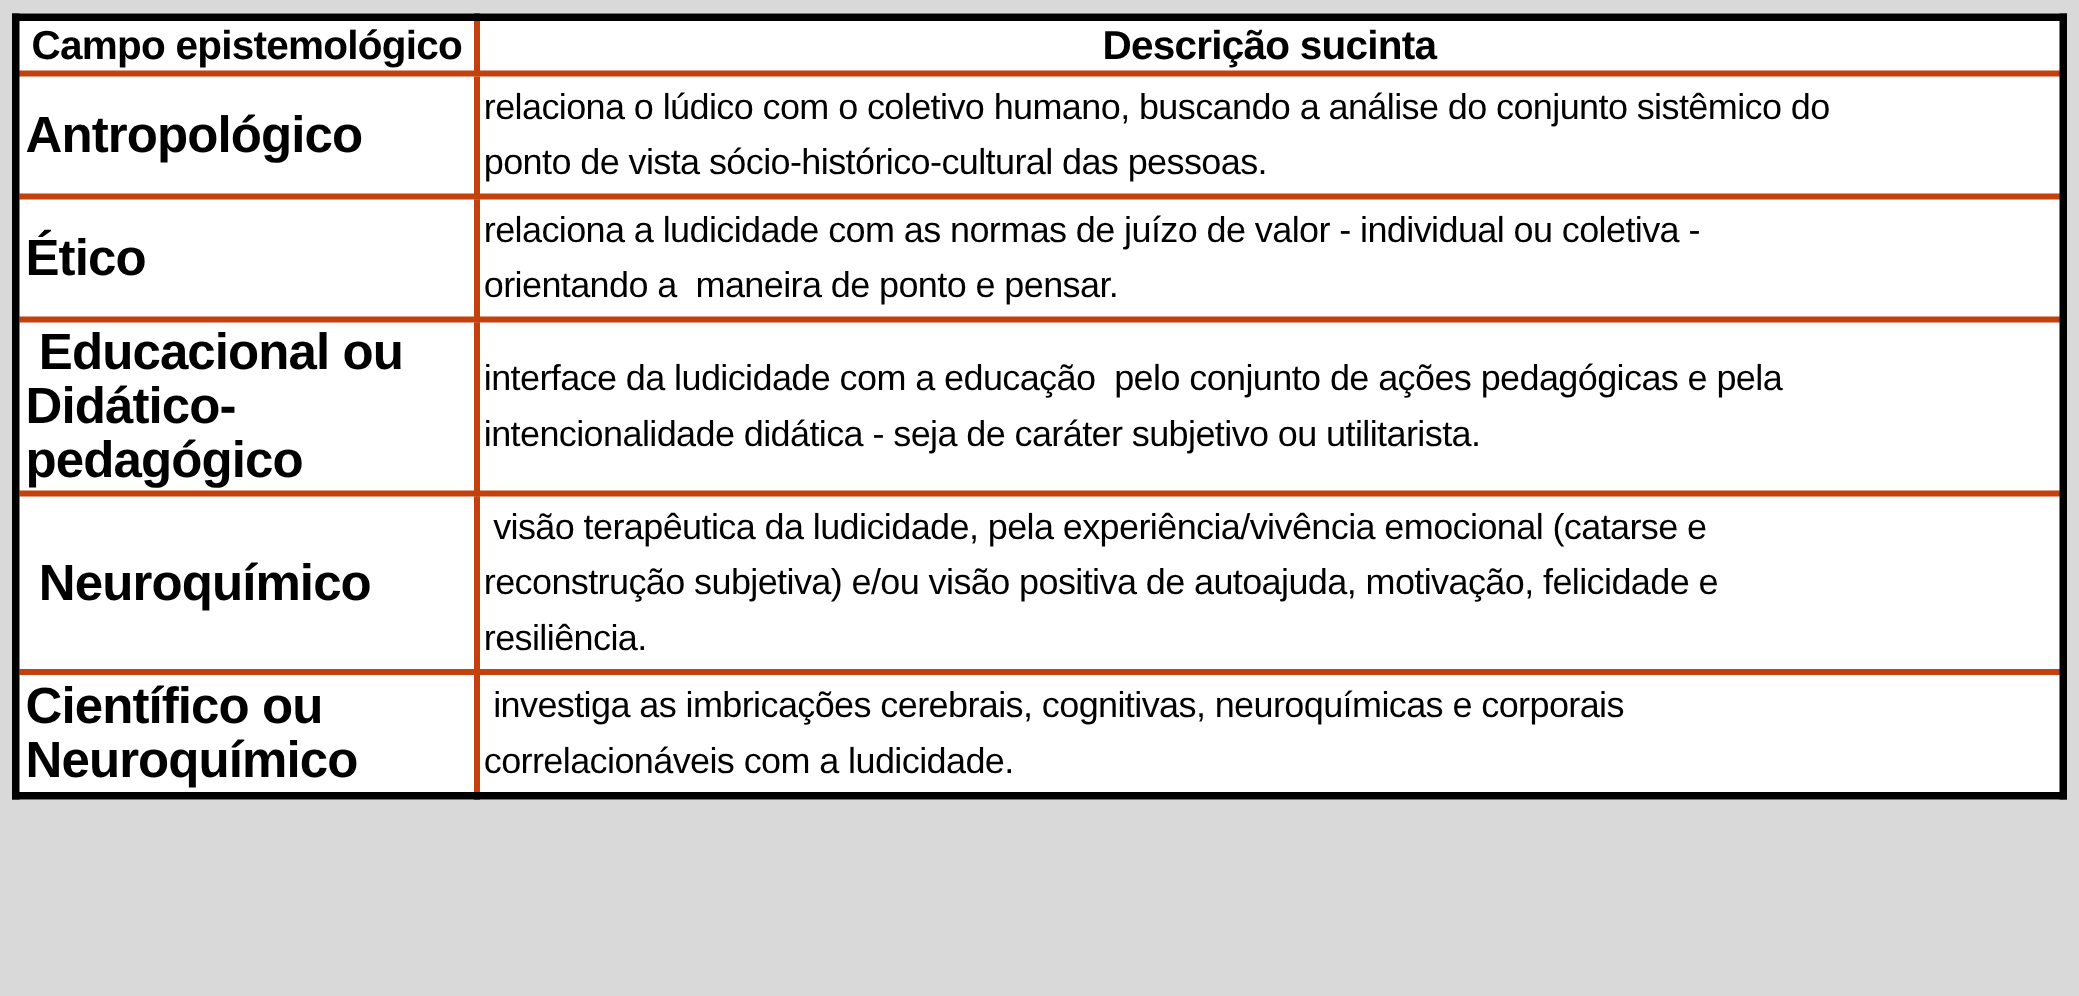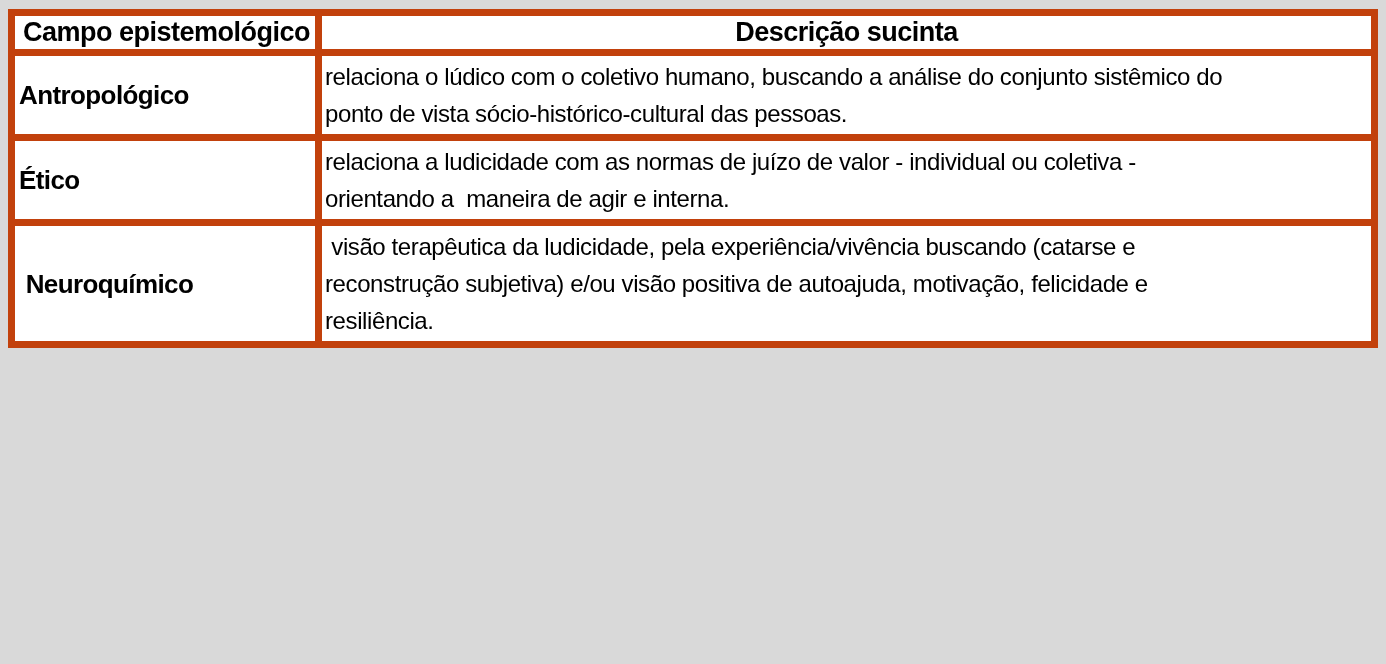--- a/index.html
+++ b/index.html
@@ -20,21 +20,21 @@
   }
   table.epistable {
     border-collapse: collapse;
     table-layout: fixed;
     width: 1370px;
     background: #ffffff;
     border: 5px solid #000000;
   }
   col.c1 { width: 307px; }
   th, td {
-    border: 7px solid #c2410c;
+    border: 4px solid #c2410c;
     vertical-align: middle;
     white-space: pre-wrap;
     overflow: hidden;
     box-sizing: border-box;
   }
   thead th {
     border-bottom: 3px solid #000000;
     font-size: 27px;
     font-weight: bold;
     letter-spacing: -0.5px;
@@ -43,21 +43,21 @@
   }
   th.campo-h {
     text-align: left;
     padding-left: 8px;
   }
   th.desc-h {
     text-align: center;
   }
   td.campo {
     font-weight: bold;
-    font-size: 26px;
+    font-size: 34px;
     letter-spacing: -0.6px;
     line-height: 36px;
     padding: 2px 18px 2px 4px;
   }
   td.desc {
     font-size: 24px;
     letter-spacing: -0.4px;
     line-height: 37px;
     padding: 2px 2px 2px 3px;
   }
@@ -79,23 +79,35 @@
     </thead>
     <tbody>
         <tr>
           <td class="campo">Antropológico</td>
           <td class="desc">relaciona o lúdico com o coletivo humano, buscando a análise do conjunto sistêmico do
 ponto de vista sócio-histórico-cultural das pessoas.</td>
         </tr>
         <tr>
           <td class="campo">Ético</td>
           <td class="desc">relaciona a ludicidade com as normas de juízo de valor - individual ou coletiva -
-orientando a  maneira de agir e interna.</td>
+orientando a  maneira de ponto e pensar.</td>
+        </tr>
+        <tr>
+          <td class="campo"> Educacional ou
+Didático-pedagógico</td>
+          <td class="desc">interface da ludicidade com a educação  pelo conjunto de ações pedagógicas e pela
+intencionalidade didática - seja de caráter subjetivo ou utilitarista.</td>
         </tr>
         <tr>
           <td class="campo"> Neuroquímico</td>
-          <td class="desc"> visão terapêutica da ludicidade, pela experiência/vivência buscando (catarse e
+          <td class="desc"> visão terapêutica da ludicidade, pela experiência/vivência emocional (catarse e
 reconstrução subjetiva) e/ou visão positiva de autoajuda, motivação, felicidade e
 resiliência.</td>
+        </tr>
+        <tr>
+          <td class="campo">Científico ou
+Neuroquímico</td>
+          <td class="desc"> investiga as imbricações cerebrais, cognitivas, neuroquímicas e corporais
+correlacionáveis com a ludicidade.</td>
         </tr>
       </tbody>
   </table>
 </div>
 
 </body></html>

